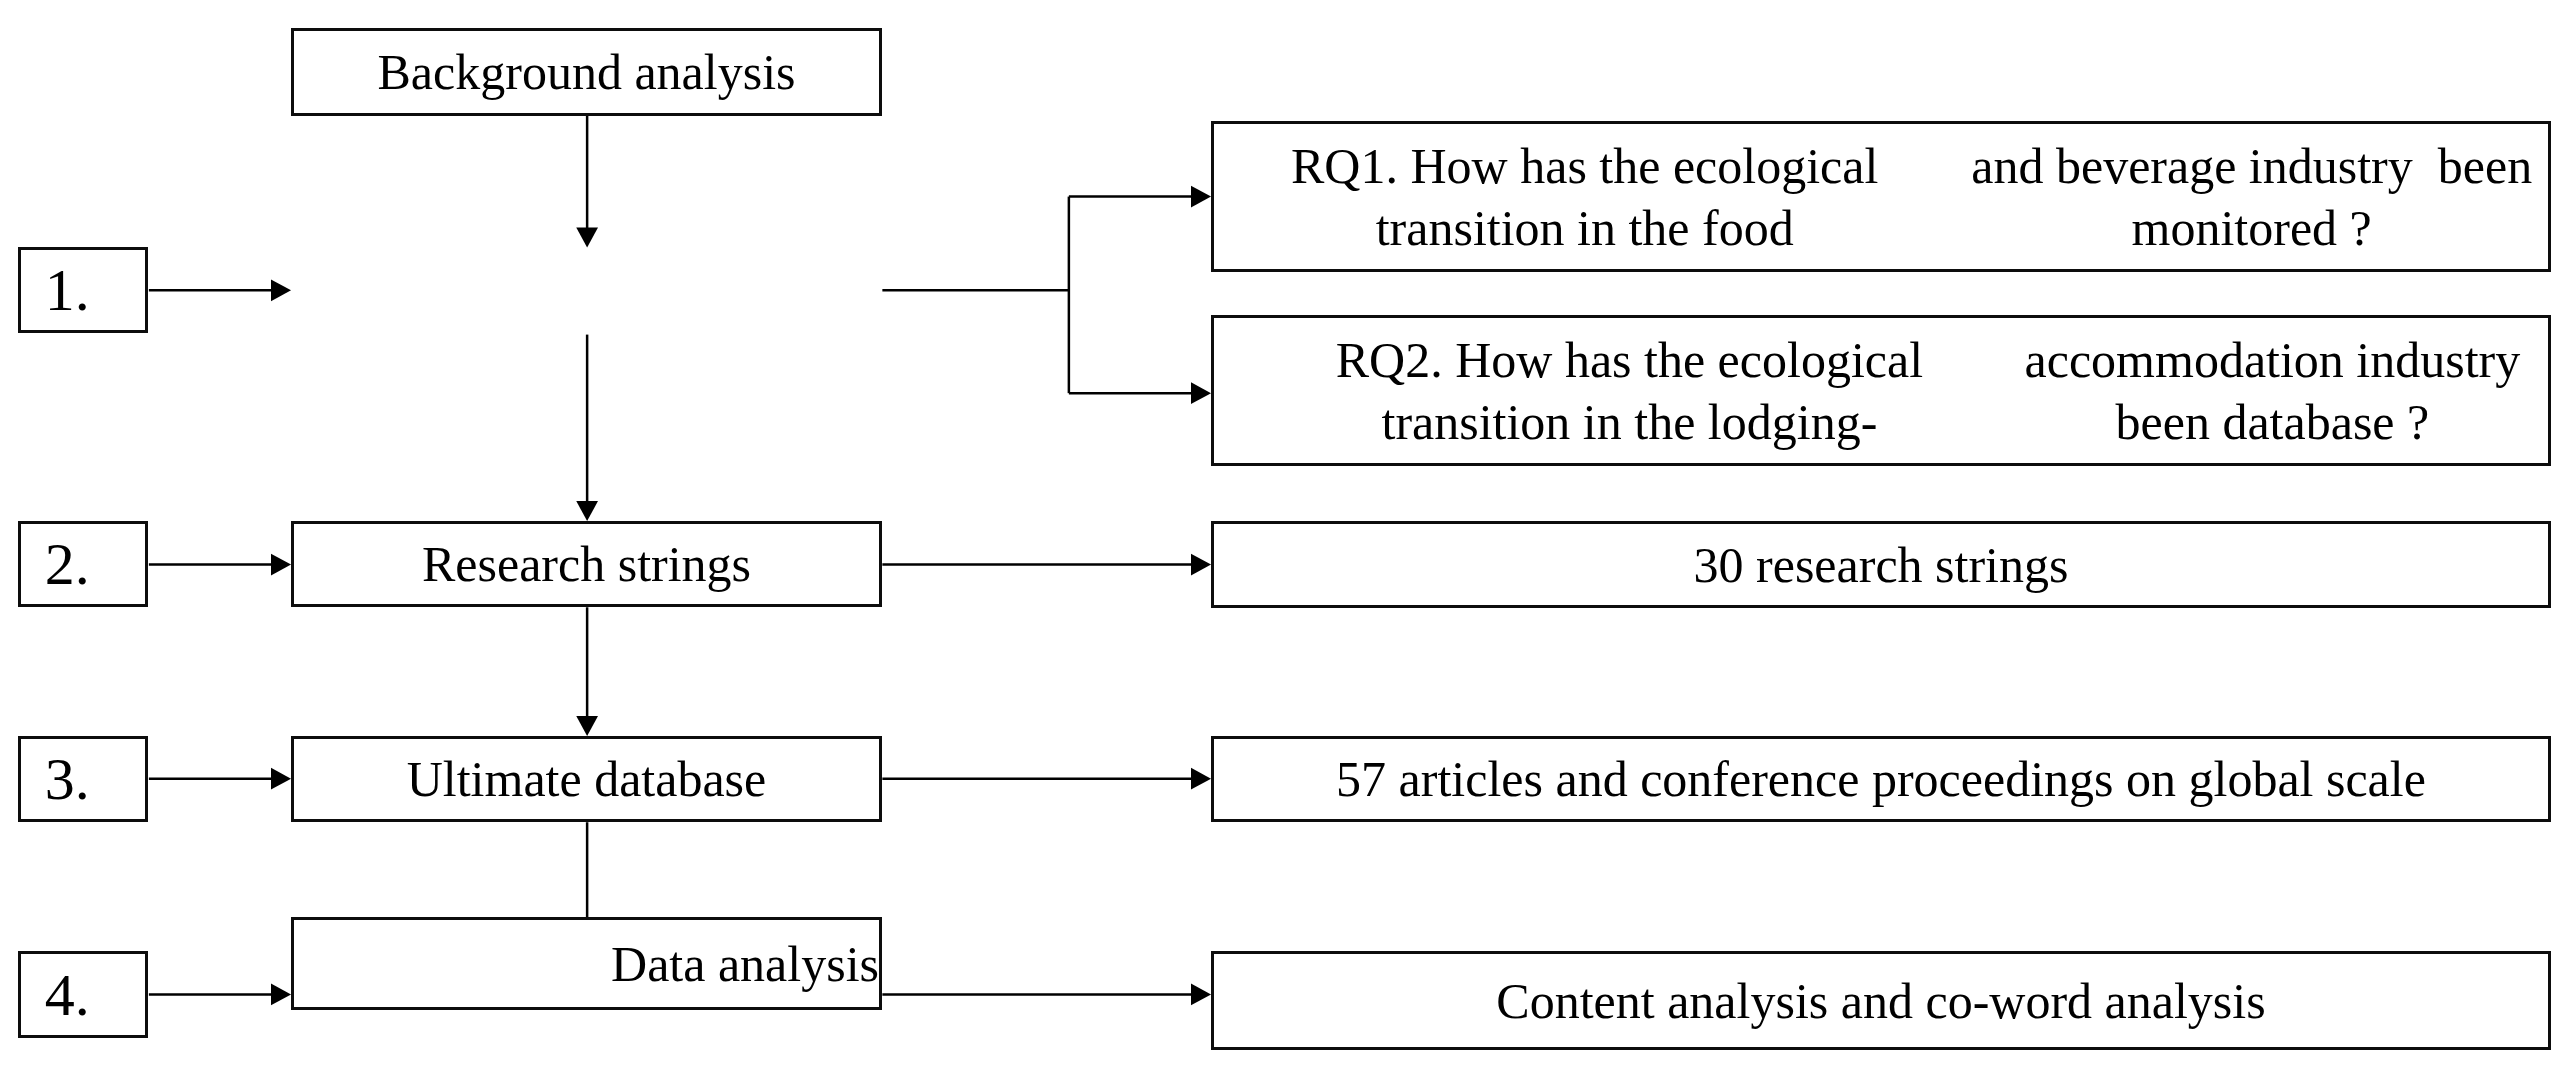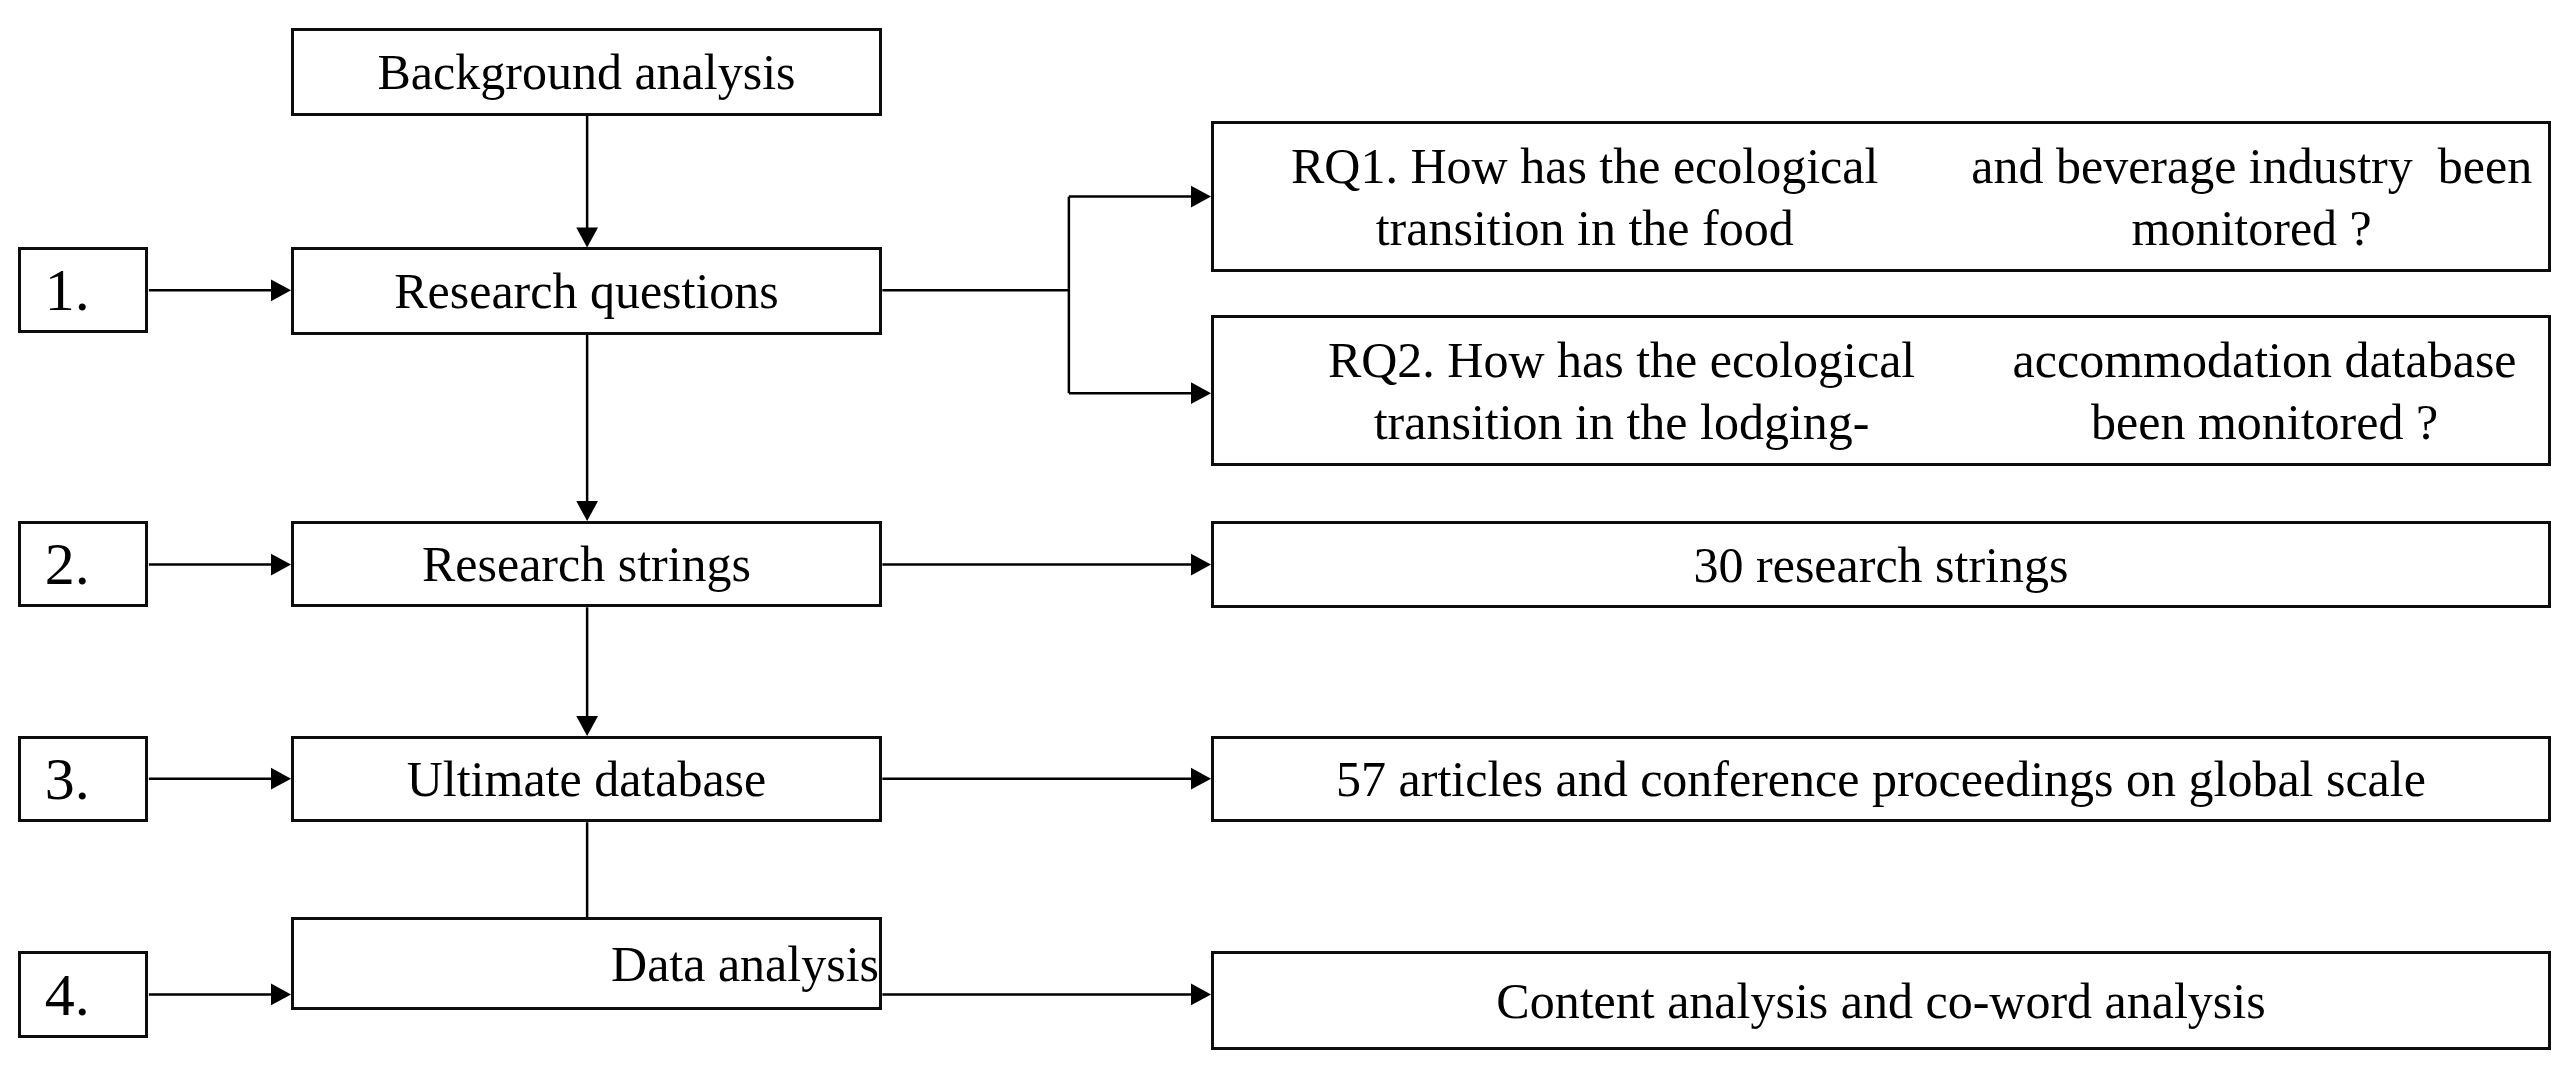--- a/index.html
+++ b/index.html
@@ -112,30 +112,27 @@
     </g>
   </svg>
 
   <div class="box" style="left:291px;top:28px;width:591px;height:88px;">
     <span class="line">Background analysis</span>
   </div>
 
   <div class="box numbox" style="left:18.4px;top:247px;width:130px;height:86px;">
     <span class="line">1.</span>
   </div>
-  <div class="box" style="left:291px;top:247px;width:591px;height:88px;">
-    <span class="line">Research questions</span>
-  </div>
   <div class="box stack" style="left:1211px;top:121px;width:1340px;height:151px;">
     <span class="line">RQ1. How has the ecological transition in the food</span>
     <span class="line">and beverage industry  been monitored ?</span>
   </div>
   <div class="box stack" style="left:1211px;top:315px;width:1340px;height:151px;padding-left:48px;">
     <span class="line">RQ2. How has the ecological transition in the lodging-</span>
-    <span class="line">accommodation database been monitored ?</span>
+    <span class="line">accommodation industry been database ?</span>
   </div>
 
   <div class="box numbox" style="left:18.4px;top:521px;width:130px;height:86px;">
     <span class="line">2.</span>
   </div>
   <div class="box" style="left:291px;top:521px;width:591px;height:86px;">
     <span class="line">Research strings</span>
   </div>
   <div class="box" style="left:1211px;top:521px;width:1340px;height:87px;">
     <span class="line">30 research strings</span>

